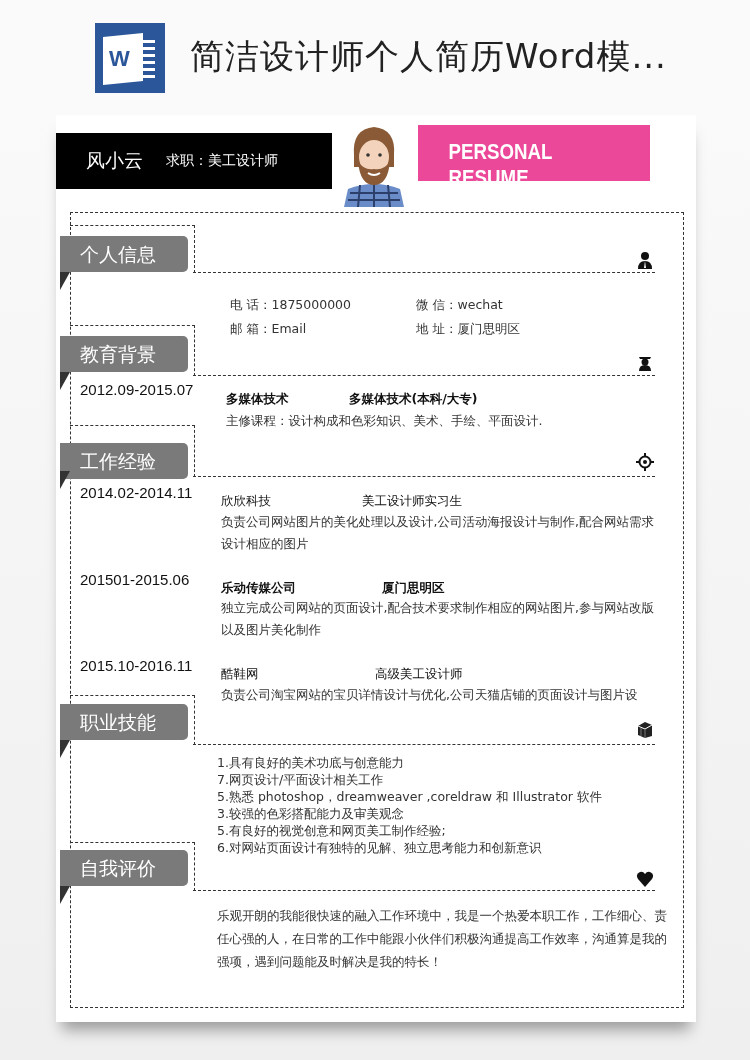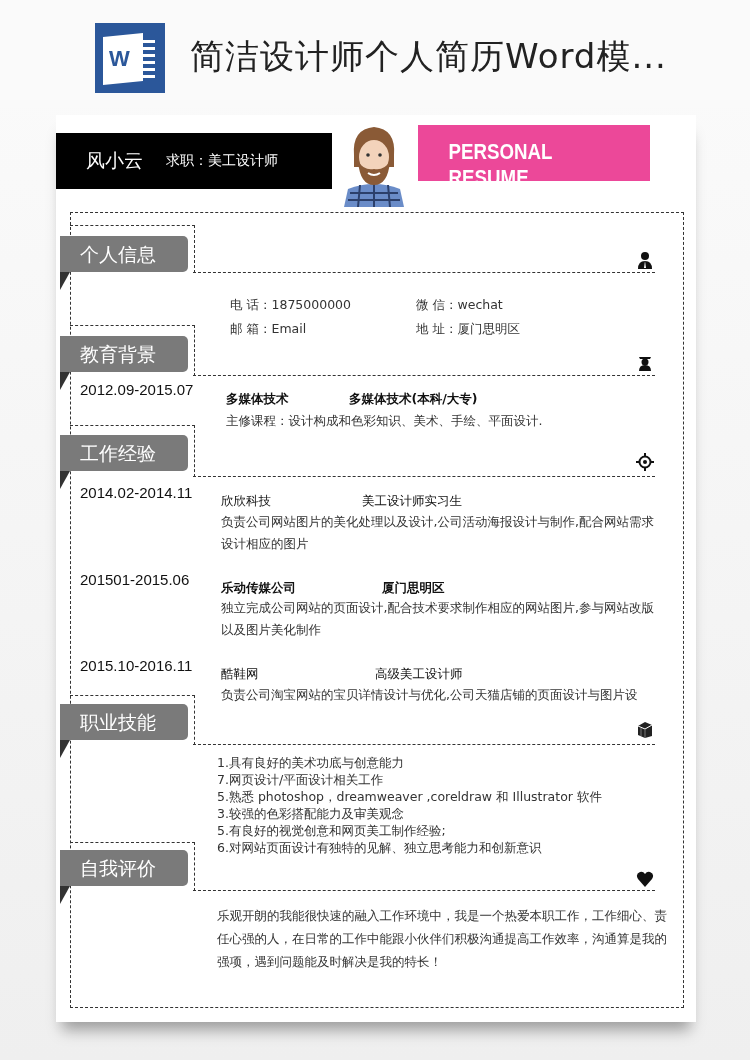--- a/index.html
+++ b/index.html
@@ -101,21 +101,21 @@
       </svg>
   </div>
   <div class="date" style="top:266px">2012.09-2015.07</div>
   <div class="t b" style="left:170px;top:276px">多媒体技术</div>
   <div class="t b" style="left:293px;top:276px">多媒体技术(本科/大专)</div>
   <div class="t" style="left:170px;top:298px">主修课程：设计构成和色彩知识、美术、手绘、平面设计.</div>
 
   <div class="sec" style="top:310px">
     <div class="bracket" style="top:0;height:51px"></div>
     <div class="underline" style="top:51px"></div>
-    <div class="tab" style="top:10px">工作经验</div>
+    <div class="tab" style="top:18px">工作经验</div>
     <div class="tab-fold" style="top:46px"></div>
     <svg class="sicon" style="top:28px" viewBox="0 0 18 18">
         <circle cx="9" cy="9" r="5.5" fill="none" stroke="#111" stroke-width="2"></circle>
         <circle cx="9" cy="9" r="2" fill="#111"></circle>
         <path d="M9 0 V4 M9 14 V18 M0 9 H4 M14 9 H18" stroke="#111" stroke-width="2"></path>
       </svg>
   </div>
 
   <div>
     <div class="date" style="top:369px">2014.02-2014.11</div>

